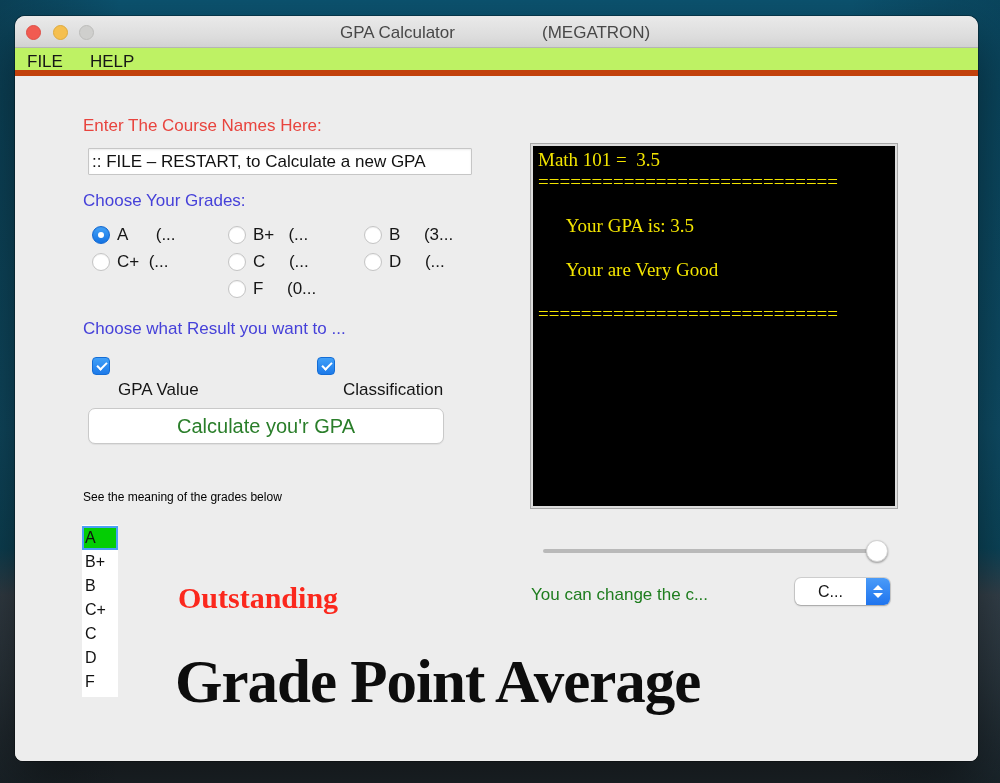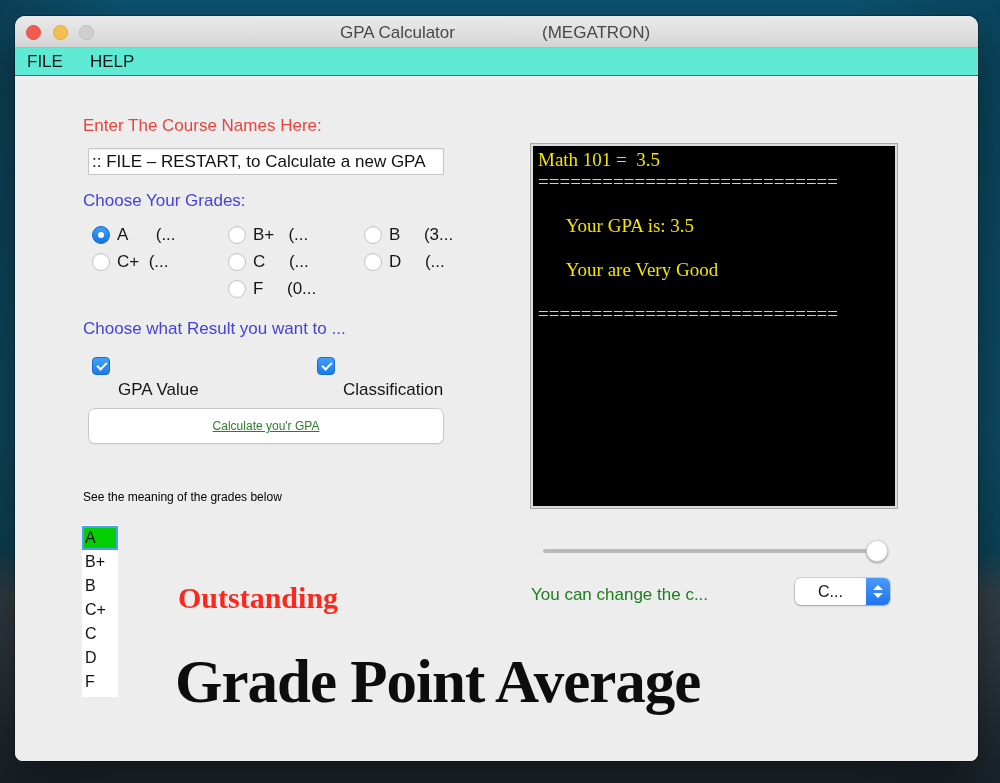--- a/index.html
+++ b/index.html
@@ -31,35 +31,35 @@
   .light.gray   { left:64px;  background:#cfcfcd; border:1px solid #bcbcba; }
   .win-title, .win-subtitle {
     position:absolute; top:7px; font-size:17px; color:#484848; white-space:pre;
   }
   .win-title    { left:325px; }
   .win-subtitle { left:527px; }
 
   
   .menubar {
     position:absolute; left:0; top:32px; width:100%; height:28px;
-    background:#5eead4; border-bottom:1px solid #c2410c;
+    background:#bef264; border-bottom:6px solid #c2410c;
   }
   .menu-item { position:absolute; top:4px; font-size:17px; color:#161616; cursor:default; }
   .menu-item.file { left:12px; }
   .menu-item.help { left:75px; }
 
   
   .content { position:absolute; left:0; top:61px; right:0; bottom:0; background:#ededed; }
 
   .lbl-red  { position:absolute; left:68px; top:39px;  font-size:17px; color:#e8443e; }
   .lbl-blue1{ position:absolute; left:68px; top:114px; font-size:17px; color:#4641d9; }
   .lbl-blue2{ position:absolute; left:68px; top:242px; font-size:17px; color:#4641d9; }
 
   .course-field {
-    position:absolute; left:73px; top:71px; width:356px; height:27px;
+    position:absolute; left:73px; top:71px; width:384px; height:27px;
     border:1px solid #c6c6c6; background:#ffffff; border-radius:1px;
     font-family:"Liberation Sans", sans-serif; font-size:17px; color:#111;
     padding:0 0 0 3px; box-shadow:inset 0 1px 2px rgba(0,0,0,0.08);
   }
 
   
   .radio-item { position:absolute; display:flex; align-items:center; height:20px; }
   .radio {
     width:18px; height:18px; border-radius:50%;
     background:#ffffff; border:1px solid #c4c4c4;
@@ -86,23 +86,22 @@
   .checkbox::after {
     content:""; position:absolute; left:4px; top:4px; width:8px; height:4px;
     border-left:2px solid #fff; border-bottom:2px solid #fff;
     transform:rotate(-45deg);
   }
   .check-label { margin-left:8px; font-size:17px; color:#161616;margin-top:48px; }
 
   .calc-button {
     position:absolute; left:73px; top:331px; width:356px; height:36px;
     background:#ffffff; border:1px solid #c9c9c9; border-radius:7px;
-    font-family:"Liberation Sans", sans-serif; font-size:12px; color:#2a7e2a;
+    font-family:"Liberation Sans", sans-serif; font-size:20px; color:#2a7e2a;
     box-shadow:0 1px 1px rgba(0,0,0,0.06);
-    text-decoration:underline;
   }
 
   .lbl-meaning { position:absolute; left:68px; top:413px; font-size:12px; color:#000000; }
 
   .grade-list {
     position:absolute; left:67px; top:448px; width:36px; height:172px;
     background:#ffffff; padding-top:1px;
   }
   .grade-item { height:24px; line-height:23px; font-size:16px; color:#111; padding-left:3px; }
   .grade-item.selected {

